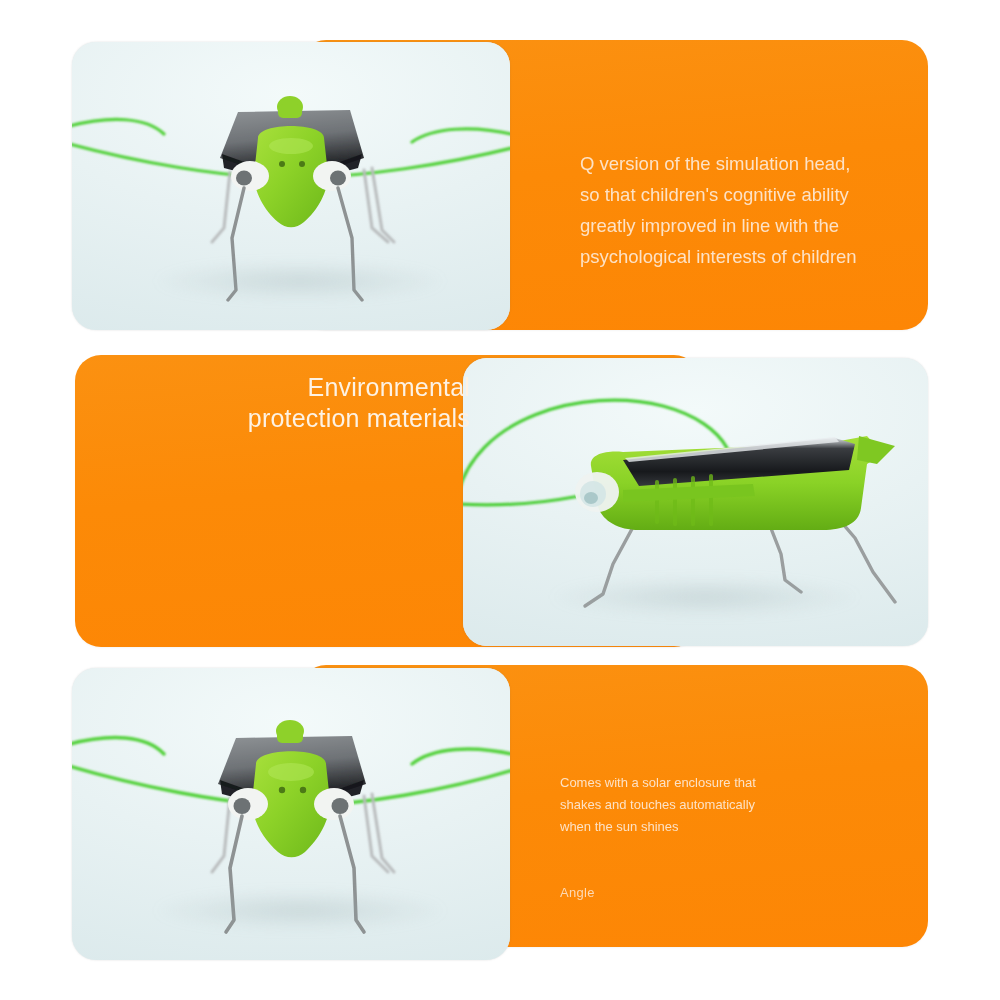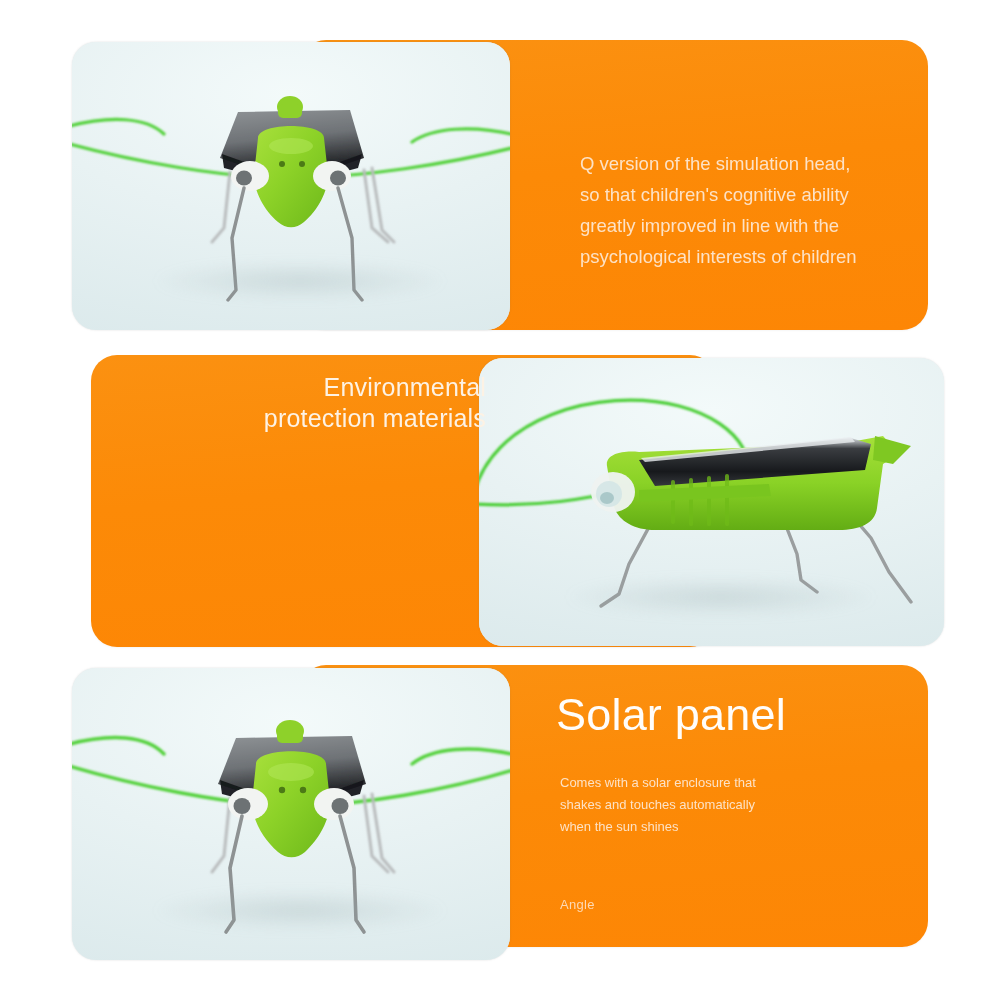--- a/index.html
+++ b/index.html
@@ -87,32 +87,31 @@
     line-height: 1.68;
     white-space: pre-line;
   }
 
   .sub-note {
     position: absolute;
     color: #fdd9b5;
     font-size: 13px;
     font-weight: 400;
     letter-spacing: 0.3px;
-    margin-top: 12px;
   }
 
   
   #panel1 { left: 0; top: 0; width: 1000px; height: 345px; }
   #panel1 .orange-block { left: 300px; top: 40px; width: 628px; height: 290px; }
   #panel1 .photo-card   { left: 72px;  top: 42px; width: 438px; height: 288px; }
   #panel1 .heading      { left: 556px; top: 70px; width: 360px; font-size: 34px; }
   #panel1 .body-text    { left: 560px; top: 148px; width: 340px; font-size: 18.5px; margin-left: 20px; }
 
   
-  #panel2 { left: 0; top: 0; width: 860px; height: 1000px; margin-left: 16px; }
+  #panel2 { left: 0; top: 0; width: 860px; height: 1000px; }
   #panel2 .orange-block { left: 75px;  top: 355px; width: 625px; height: 292px; }
   #panel2 .photo-card   { left: 463px; top: 358px; width: 465px; height: 288px; }
   #panel2 .heading      { left: 120px; top: 372px; width: 350px; font-size: 25px; text-align: right; }
   #panel2 .body-text    { left: 110px; top: 458px; width: 340px; font-size: 20px; }
 
   
   #panel3 { left: 0; top: 0; width: 1000px; height: 1000px; }
   #panel3 .orange-block { left: 300px; top: 665px; width: 628px; height: 282px; }
   #panel3 .photo-card   { left: 72px;  top: 668px; width: 438px; height: 292px; }
   #panel3 .heading      { left: 556px; top: 688px; width: 380px; font-size: 45px; }
@@ -325,21 +324,20 @@
           <circle cx="231" cy="122" r="3.2" fill="#4c7a16"></circle>
 
           <g fill="none" stroke="#8e9293" stroke-width="3.6" stroke-linecap="round" stroke-linejoin="round">
             <path d="M170 148 L 158 200 L 162 252 L 154 264"></path>
             <path d="M268 148 L 282 200 L 284 252 L 292 264"></path>
           </g>
         </svg>
       </div>
     </div>
 
-    <div class="heading h-large">Solar panel</div>
 
     <div class="body-text">Comes with a solar enclosure that
 shakes and touches automatically
 when the sun shines</div>
 
     <div class="sub-note">Angle</div>
   </div>
 
 </div>
 

